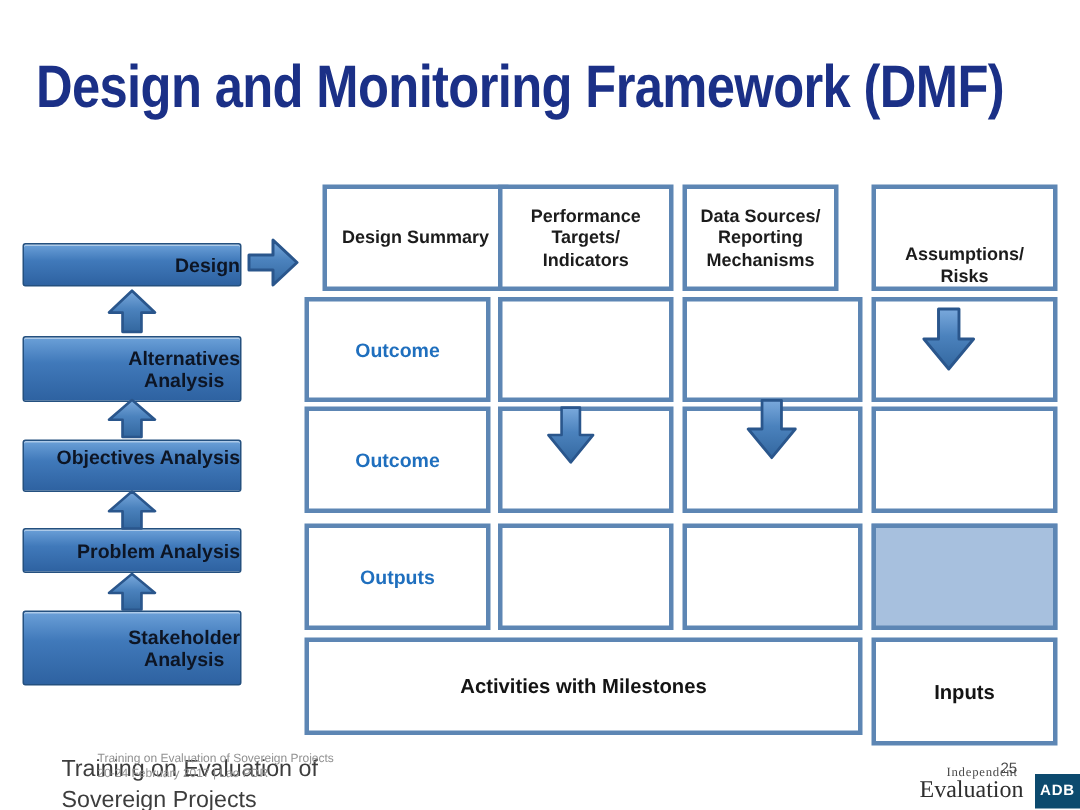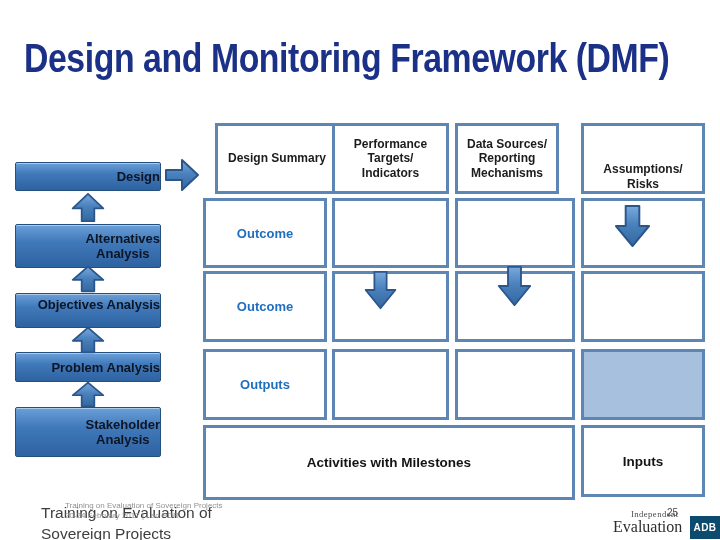--- a/index.html
+++ b/index.html
@@ -173,21 +173,21 @@
     </svg>
 </div>
 
 <div class="abs tcell rowlab" style="left:203px;top:349px;width:124px;height:71px;">
   <span>Outputs</span>
 </div>
 <div class="abs tcell" style="left:332px;top:349px;width:117px;height:71px;"></div>
 <div class="abs tcell" style="left:455px;top:349px;width:120px;height:71px;"></div>
 <div class="abs tcell filled" style="left:581px;top:349px;width:124px;height:71px;"></div>
 
-<div class="abs tcell actlab" style="left:203px;top:425px;width:372px;height:75px;">
+<div class="abs tcell actlab" style="left:203px;top:425px;width:372px;height:65px;">
   <span>Activities with Milestones</span>
 </div>
 <div class="abs tcell actlab" style="left:581px;top:425px;width:124px;height:72px;">
   <span>Inputs</span>
 </div>
 
 <div class="abs foot-big">Training on Evaluation of
 Sovereign Projects</div>
 <div class="abs foot-small">Training on Evaluation of Sovereign Projects
 20-24 February 2017 | Lao PDR</div>

